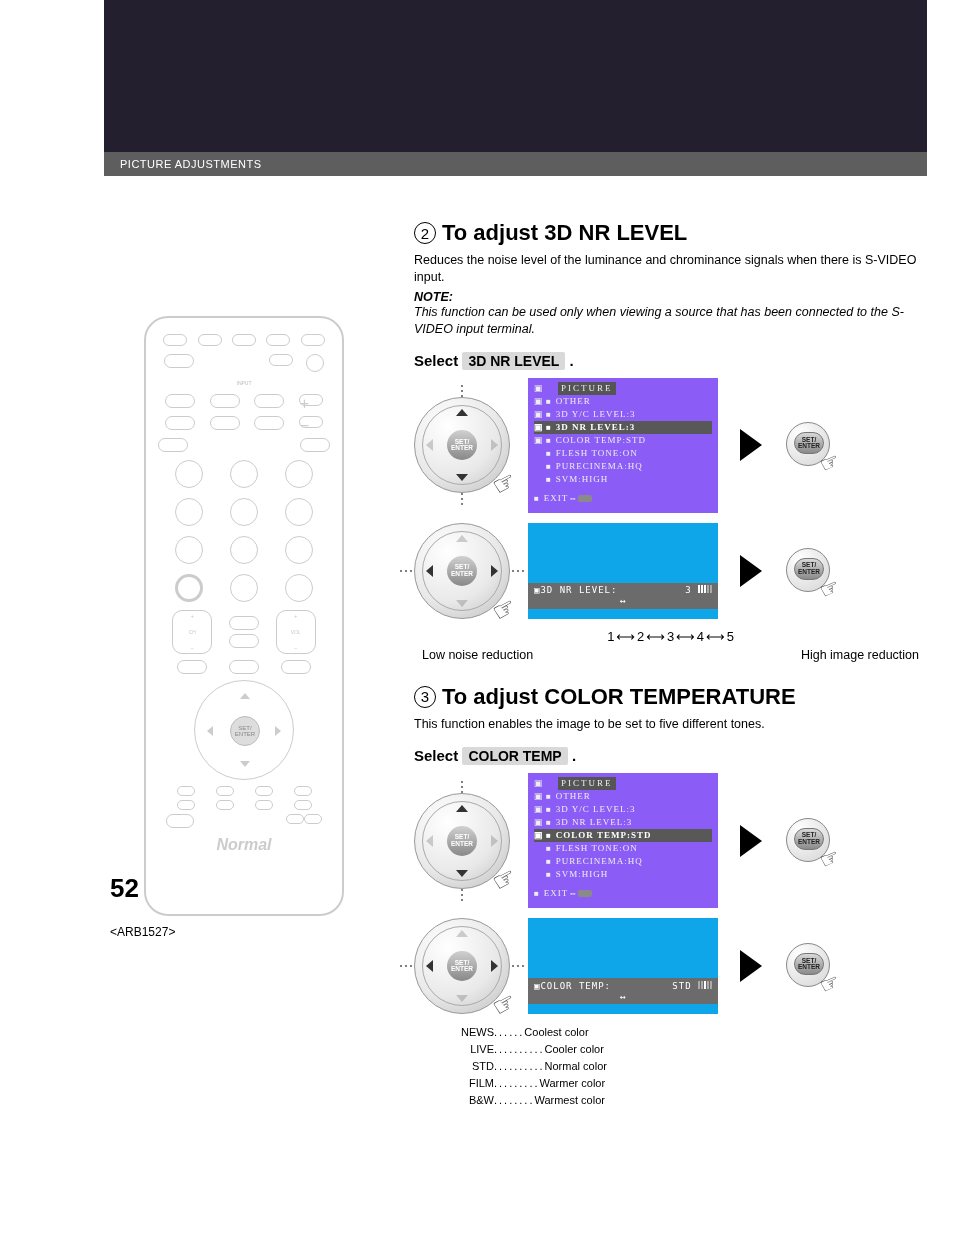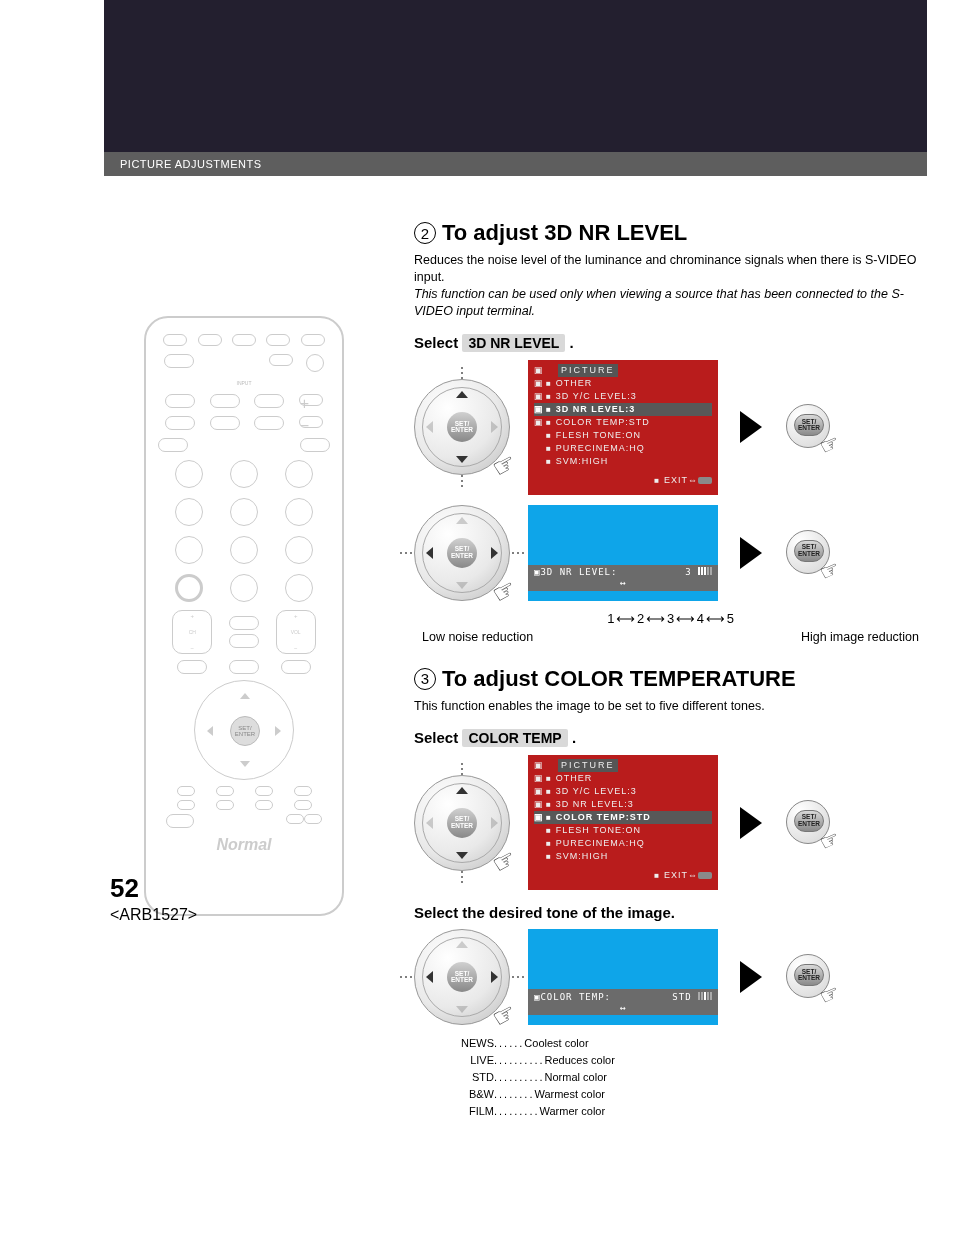--- a/index.html
+++ b/index.html
@@ -55,27 +55,27 @@
   .dpad-fig.ud .al, .dpad-fig.ud .ar { opacity:.22; }
   .dpad-fig.lr .au, .dpad-fig.lr .ad { opacity:.22; }
   .dpad-fig .dots-v { position:absolute; left:47px; display:flex; flex-direction:column; gap:3px; }
   .dpad-fig .dots-v.top { top:-12px; }
   .dpad-fig .dots-v.bot { bottom:-12px; }
   .dpad-fig .dots-h { position:absolute; top:47px; display:flex; gap:3px; }
   .dpad-fig .dots-h.lft { left:-14px; }
   .dpad-fig .dots-h.rgt { right:-14px; }
   .dot { width:2px; height:2px; background:#555; border-radius:50%; }
 
-  .osd { width: 190px; background:#b91c1c; color:#eee; font-family: Liberation Sans, sans-serif; font-size:9px; letter-spacing:1px; padding:4px 6px 8px; line-height:1.45; position:relative; flex: 0 0 190px;}
+  .osd { width: 190px; background:#8b5cf6; color:#eee; font-family: Liberation Serif, serif; font-size:9px; letter-spacing:1px; padding:4px 6px 8px; line-height:1.45; position:relative; flex: 0 0 190px;}
   .osd .hdr { background:#555; display:inline-block; padding:0 3px; margin-left:12px; letter-spacing:2px;}
   .osd .row { white-space:pre; }
   .osd .hl { color:#fff; font-weight:bold; background:#585858;}
   .osd .ic { display:inline-block; width:12px; }
   .osd .bullet::before { content:"\25A0"; margin-right:4px; font-size:8px;}
-  .osd .exit { margin-top:6px; display:flex; justify-content:flex-end; align-items:center; }
+  .osd .exit { margin-top:6px; display:flex; justify-content:flex-start; align-items:center; }
   .osd .mini { width:14px; height:7px; background:#8a8a8a; border-radius:2px;}
   .osd-mini { width:190px; height:96px; background:#0ea5e9; position:relative; flex:0 0 190px;}
   .osd-mini .bar { position:absolute; left:0; right:0; bottom:10px; height:26px; background:#6b6b6b; color:#fff; font-family:monospace; font-size:9px; letter-spacing:1px; padding:2px 6px; display:flex; flex-direction:column; justify-content:center;}
   .osd-mini .bar .l1 { display:flex; justify-content:space-between; align-items:center;}
   .osd-mini .ticks { display:inline-flex; gap:1px;}
   .osd-mini .tk { width:2px; height:8px; background:#aaa;}
   .osd-mini .tk.on { background:#fff;}
   .osd-mini .l2 { text-align:center; font-size:10px;}
 
   .big-arrow { width:0; height:0; border-top:16px solid transparent; border-bottom:16px solid transparent; border-left:22px solid #000; flex:0 0 auto; margin: 0 4px;}
@@ -86,21 +86,21 @@
 
   .scale { font-size:13px; text-align:center; margin-top:4px; }
   .darr::before { content:"\27F7"; margin:0 2px; }
   .scale-row { display:flex; justify-content:space-between; font-size:12.5px; margin-top:4px; padding:0 8px;}
   .tone-list { font-size:11px; line-height:1.55; margin-left: 24px; text-align: right; }
   .tone-list .r { display:flex; }
   .tone-list .k { width:56px; }
   .tone-list .d { letter-spacing:2px; }
 
   .pgnum { position:absolute; left:84px; bottom:36px; font-size:26px; font-weight:bold; }
-  .arb { position:absolute; left:84px; bottom:16px; font-size:16px; }
+  .arb { position:absolute; left:84px; bottom:1px; font-size:12px; }
 </style>
 </head>
 <body>
 <div class="page">
 
 <div class="topbar"></div>
 <div class="breadcrumb-wrap">
       <span>PICTURE ADJUSTMENTS</span>
     </div>
 
@@ -204,20 +204,21 @@
     </div>
   </div>
 
   <div class="right-col">
 
     <div class="sec-title">
       <span class="circ-num">2</span>
       <span>To adjust 3D NR LEVEL</span>
     </div>
     <p class="body">Reduces the noise level of the luminance and chrominance signals when there is S-VIDEO input.</p>
+    <p class="note-label">NOTE:</p>
     <p class="note-body">This function can be used only when viewing a source that has been connected to the S-VIDEO input terminal.</p>
 
     <p class="sub-h">
       <span>Select</span>
       <span class="chip">3D NR LEVEL</span>
       <span>.</span>
     </p>
 
     <div class="step-row">
       <div class="dpad-fig ud">
@@ -375,21 +376,20 @@
       </div>
       <div class="big-arrow"></div>
       <div class="enter-btn">
         <div class="ring"></div>
             <div class="cap">SET/
 ENTER</div>
             <span class="hand">☞</span>
       </div>
     </div>
 
-    <p class="sub-h">Select the desired tone of the image.</p>
 
     <div class="step-row">
       <div class="dpad-fig lr">
         <div class="dots-h lft">
               <div class="dot"></div>
               <div class="dot"></div>
               <div class="dot"></div>
             </div>
         <div class="dots-h rgt">
               <div class="dot"></div>
@@ -432,37 +432,37 @@
 
     <div class="tone-list" id="tone-list">
           <div class="r">
             <span class="k">NEWS</span>
             <span class="d">...... </span>
             <span>Coolest color</span>
           </div>
           <div class="r">
             <span class="k">LIVE</span>
             <span class="d">.......... </span>
-            <span>Reduces color</span>
+            <span>Cooler color</span>
           </div>
           <div class="r">
             <span class="k">STD</span>
             <span class="d">.......... </span>
             <span>Normal color</span>
           </div>
           <div class="r">
+            <span class="k">FILM</span>
+            <span class="d">......... </span>
+            <span>Warmer color</span>
+          </div>
+          <div class="r">
             <span class="k">B&amp;W</span>
             <span class="d">........ </span>
             <span>Warmest color</span>
           </div>
-          <div class="r">
-            <span class="k">FILM</span>
-            <span class="d">......... </span>
-            <span>Warmer color</span>
-          </div>
         </div>
   </div>
 </div>
 
 <div class="pgnum">52</div>
 <div class="arb">&lt;ARB1527&gt;</div>
 
 </div>
 
 </body></html>

